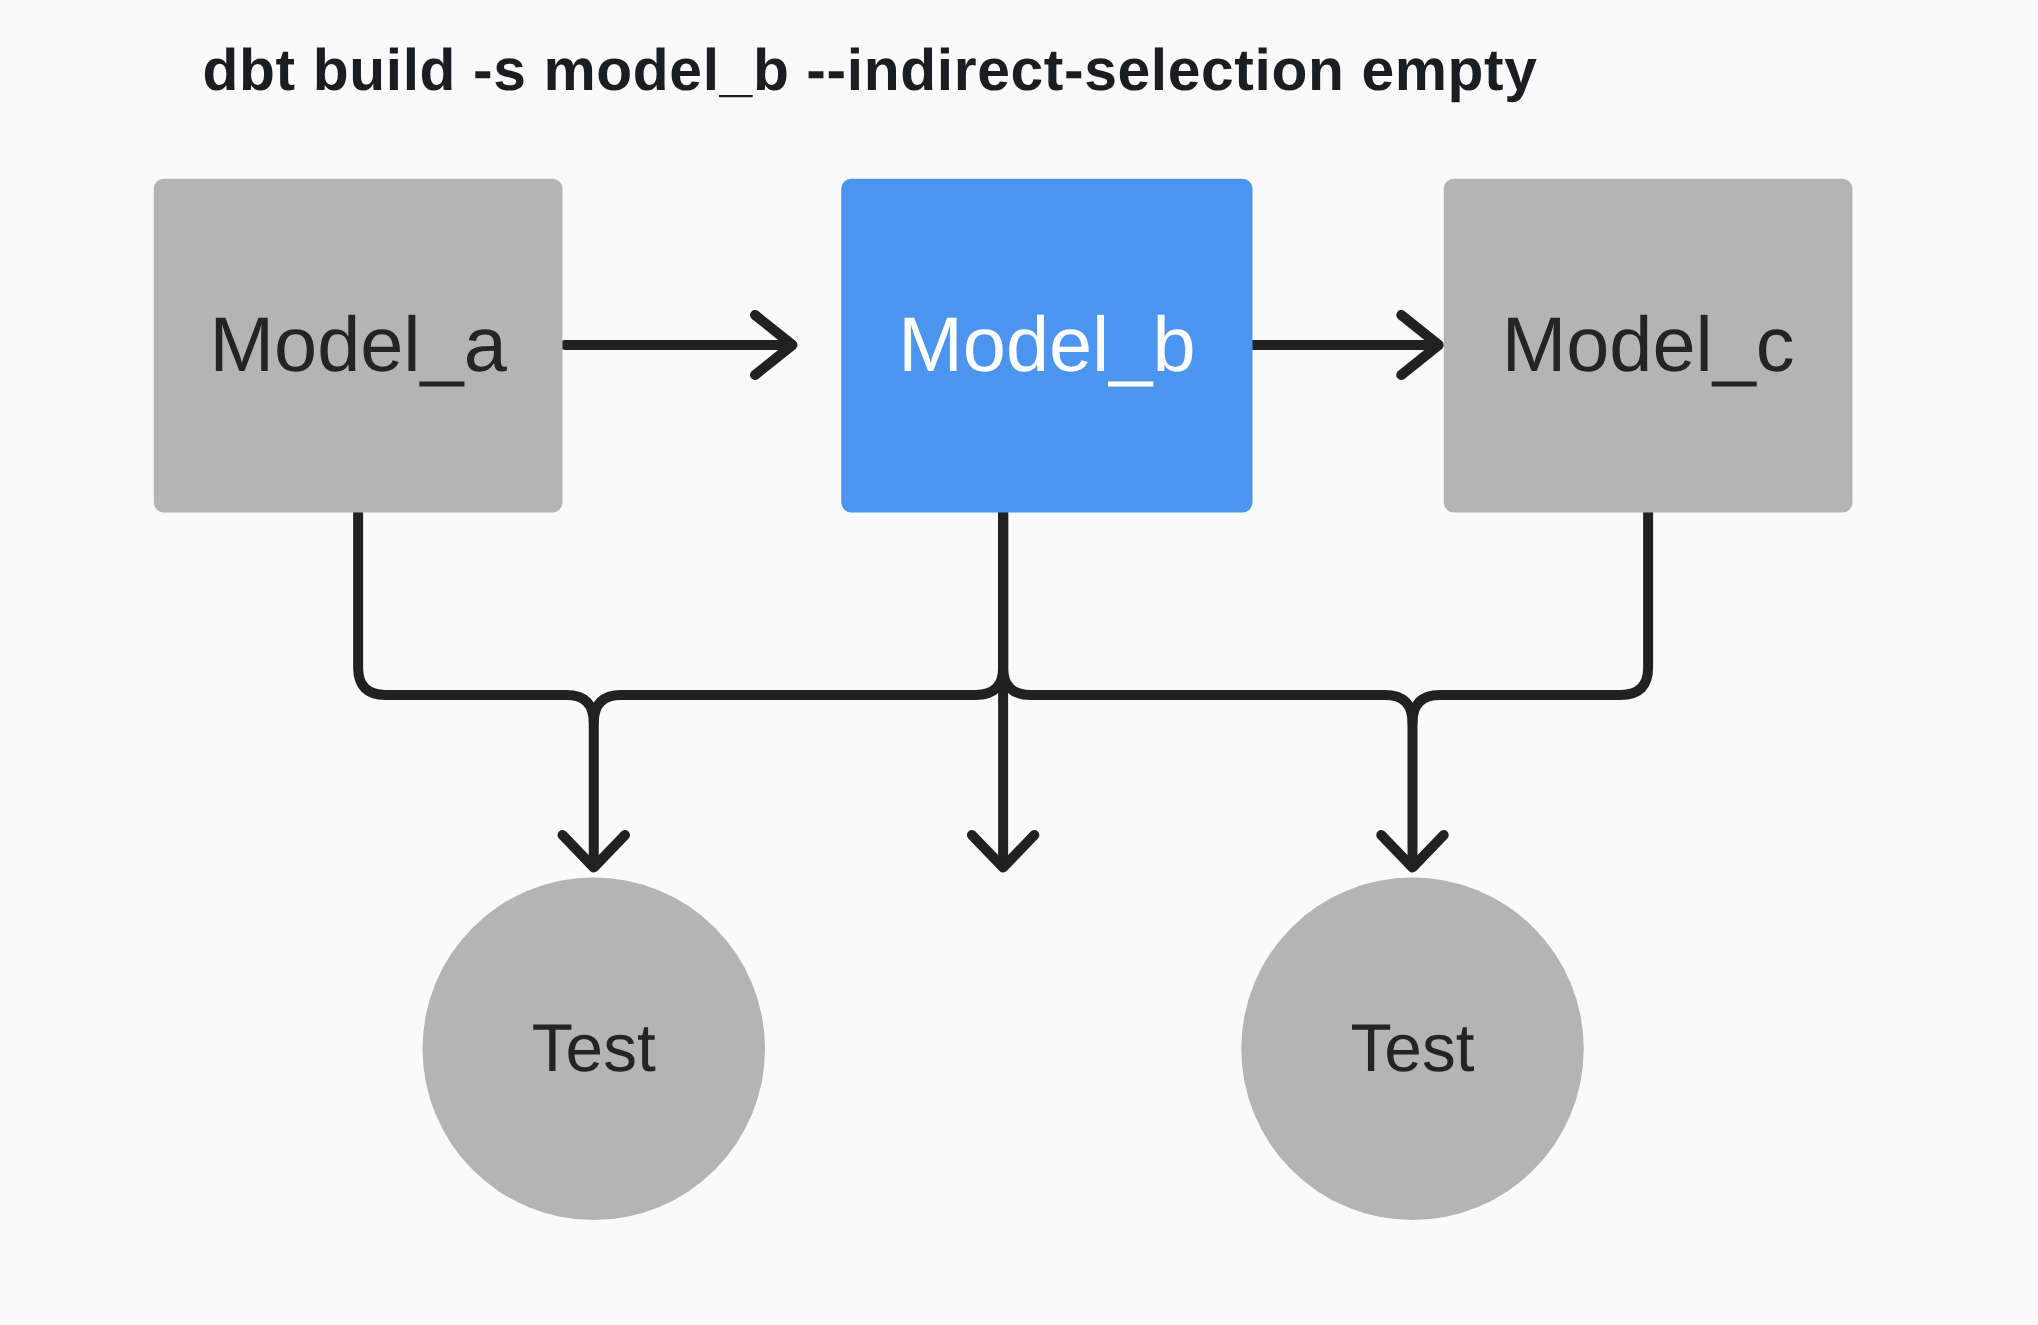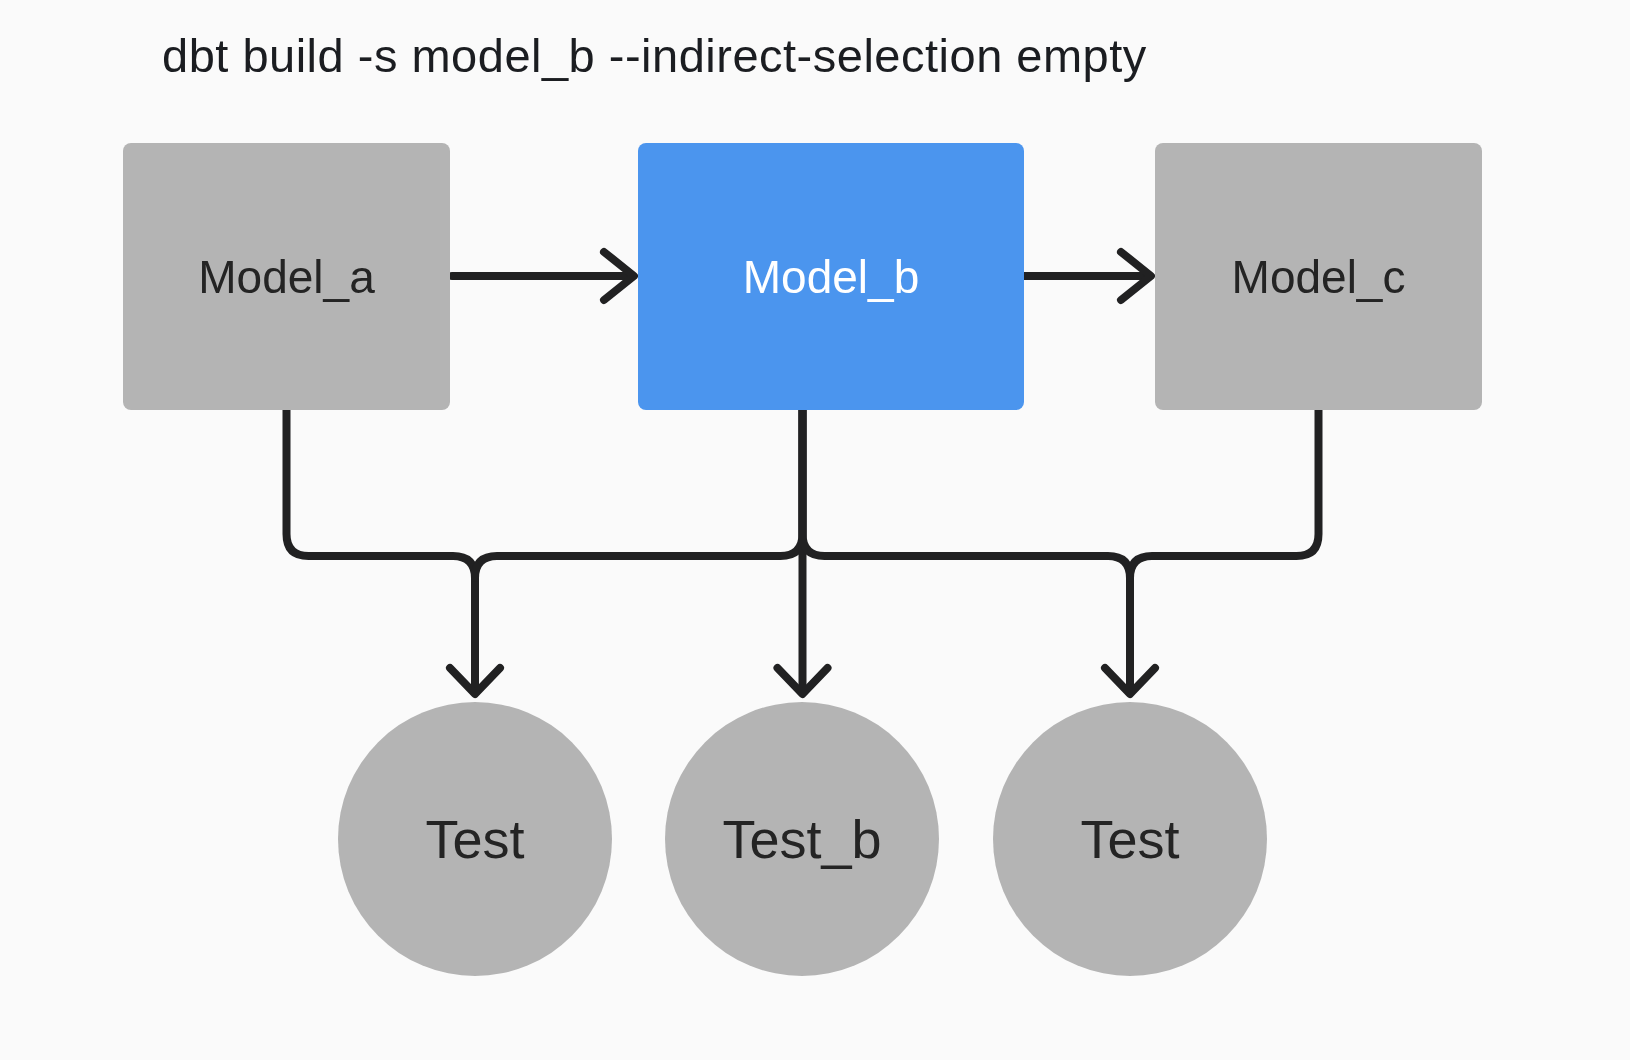--- a/index.html
+++ b/index.html
@@ -15,50 +15,50 @@
   body{
     background:var(--bg);
     font-family:"Liberation Sans", sans-serif;
     position:relative;
   }
   .canvas{position:absolute;inset:0;}
   .title{
     position:absolute;
     left:162px; top:28px;
     font-size:47px;
-    font-weight:400;
+    font-weight:700;
     color:#1b1d21;
     letter-spacing:0.5px;
     white-space:nowrap;
   }
   .edge-layer{position:absolute;left:0;top:0;width:1630px;height:1060px;}
   .edge-layer path{
     fill:none;
     stroke:var(--line);
     stroke-width:8;
     stroke-linecap:round;
     stroke-linejoin:round;
   }
   .model-node{
     position:absolute;
     top:143px;
     width:327px;height:267px;
     background:var(--node-gray);
     border-radius:8px;
     display:flex;align-items:center;justify-content:center;
-    font-size:46px;
+    font-size:62px;
     color:var(--text-dark);
     white-space:nowrap;
   }
   .model-node.selected{
     background:var(--accent);
     color:var(--text-light);
   }
   #node-model-a{left:123px;}
-  #node-model-b{left:638px;width:386px;}
+  #node-model-b{left:673px;width:329px;}
   #node-model-c{left:1155px;text-align:right;}
   .test-node{
     position:absolute;
     top:702px;
     width:274px;height:274px;
     background:var(--node-gray);
     border-radius:50%;
     display:flex;flex-direction:column;align-items:center;justify-content:center;
     font-size:54px;
     line-height:80px;
@@ -107,21 +107,17 @@
   <div class="model-node selected" id="node-model-b">
     <span>Model_b</span>
   </div>
   <div class="model-node" id="node-model-c">
     <span>Model_c</span>
   </div>
 
   <div class="test-node" id="node-test-ab">
     <span>Test</span>
   </div>
-  <div class="test-node" id="node-test-b">
-    <span>Test_b</span>
-
-  </div>
   <div class="test-node" id="node-test-bc">
     <span>Test</span>
   </div>
 
 </div>
 
 </body></html>

